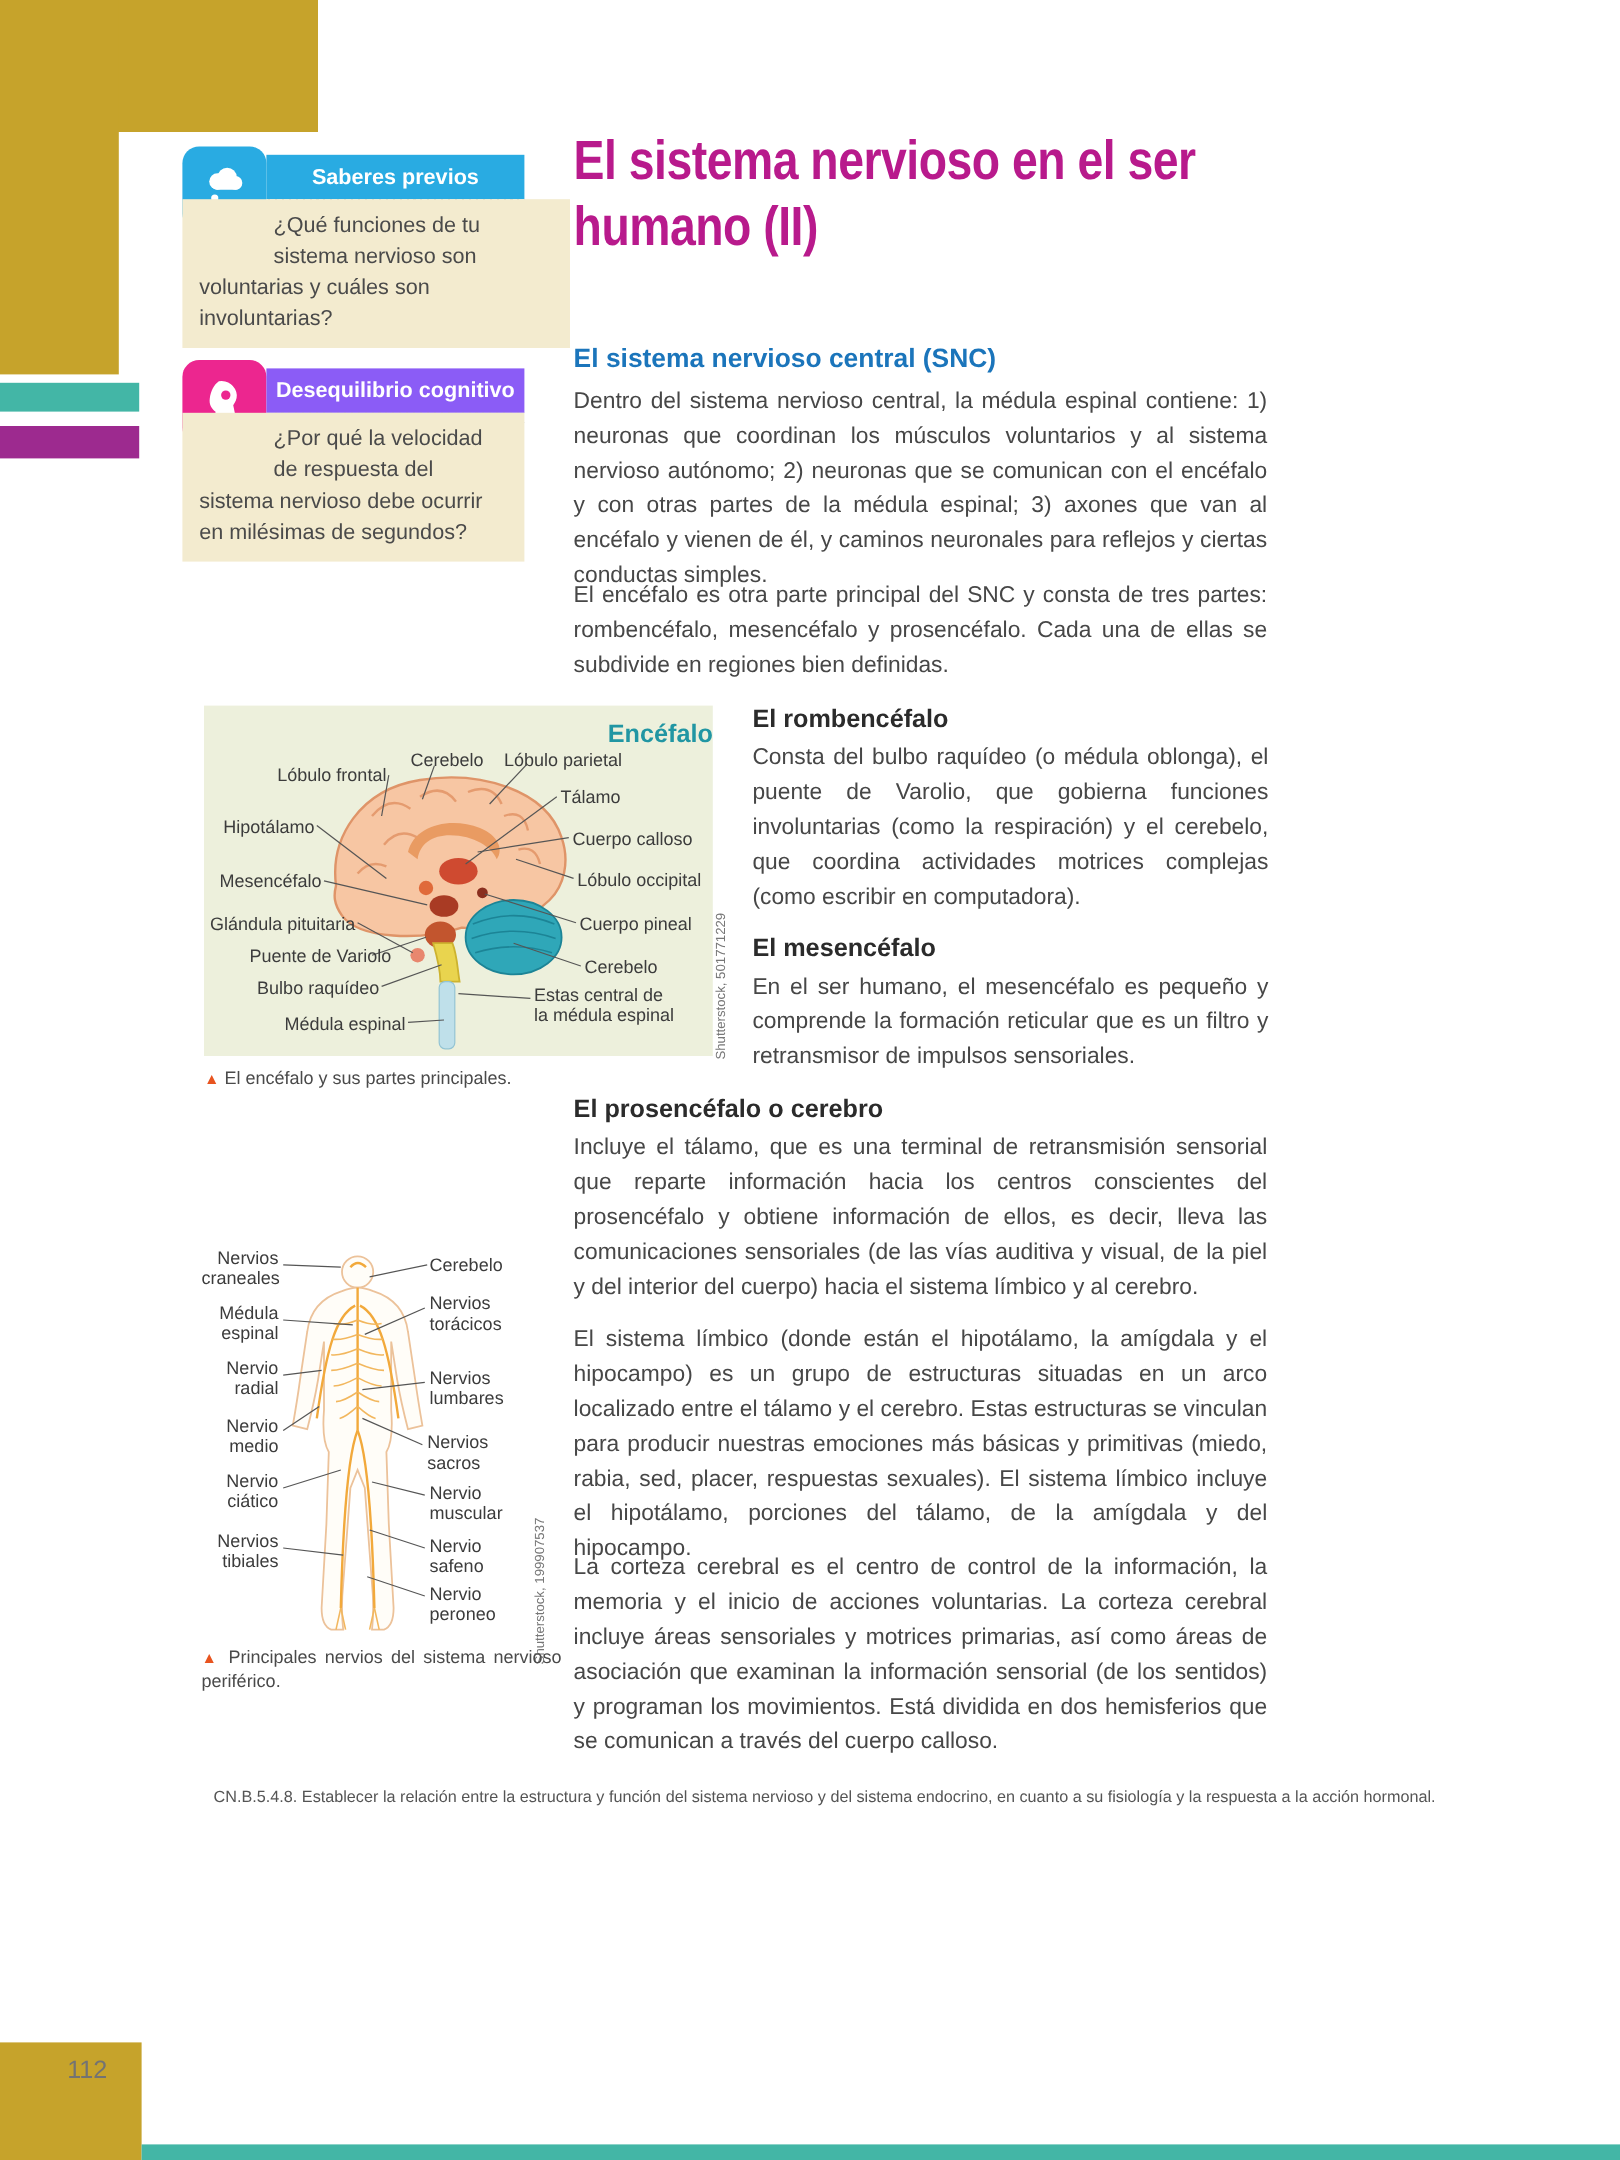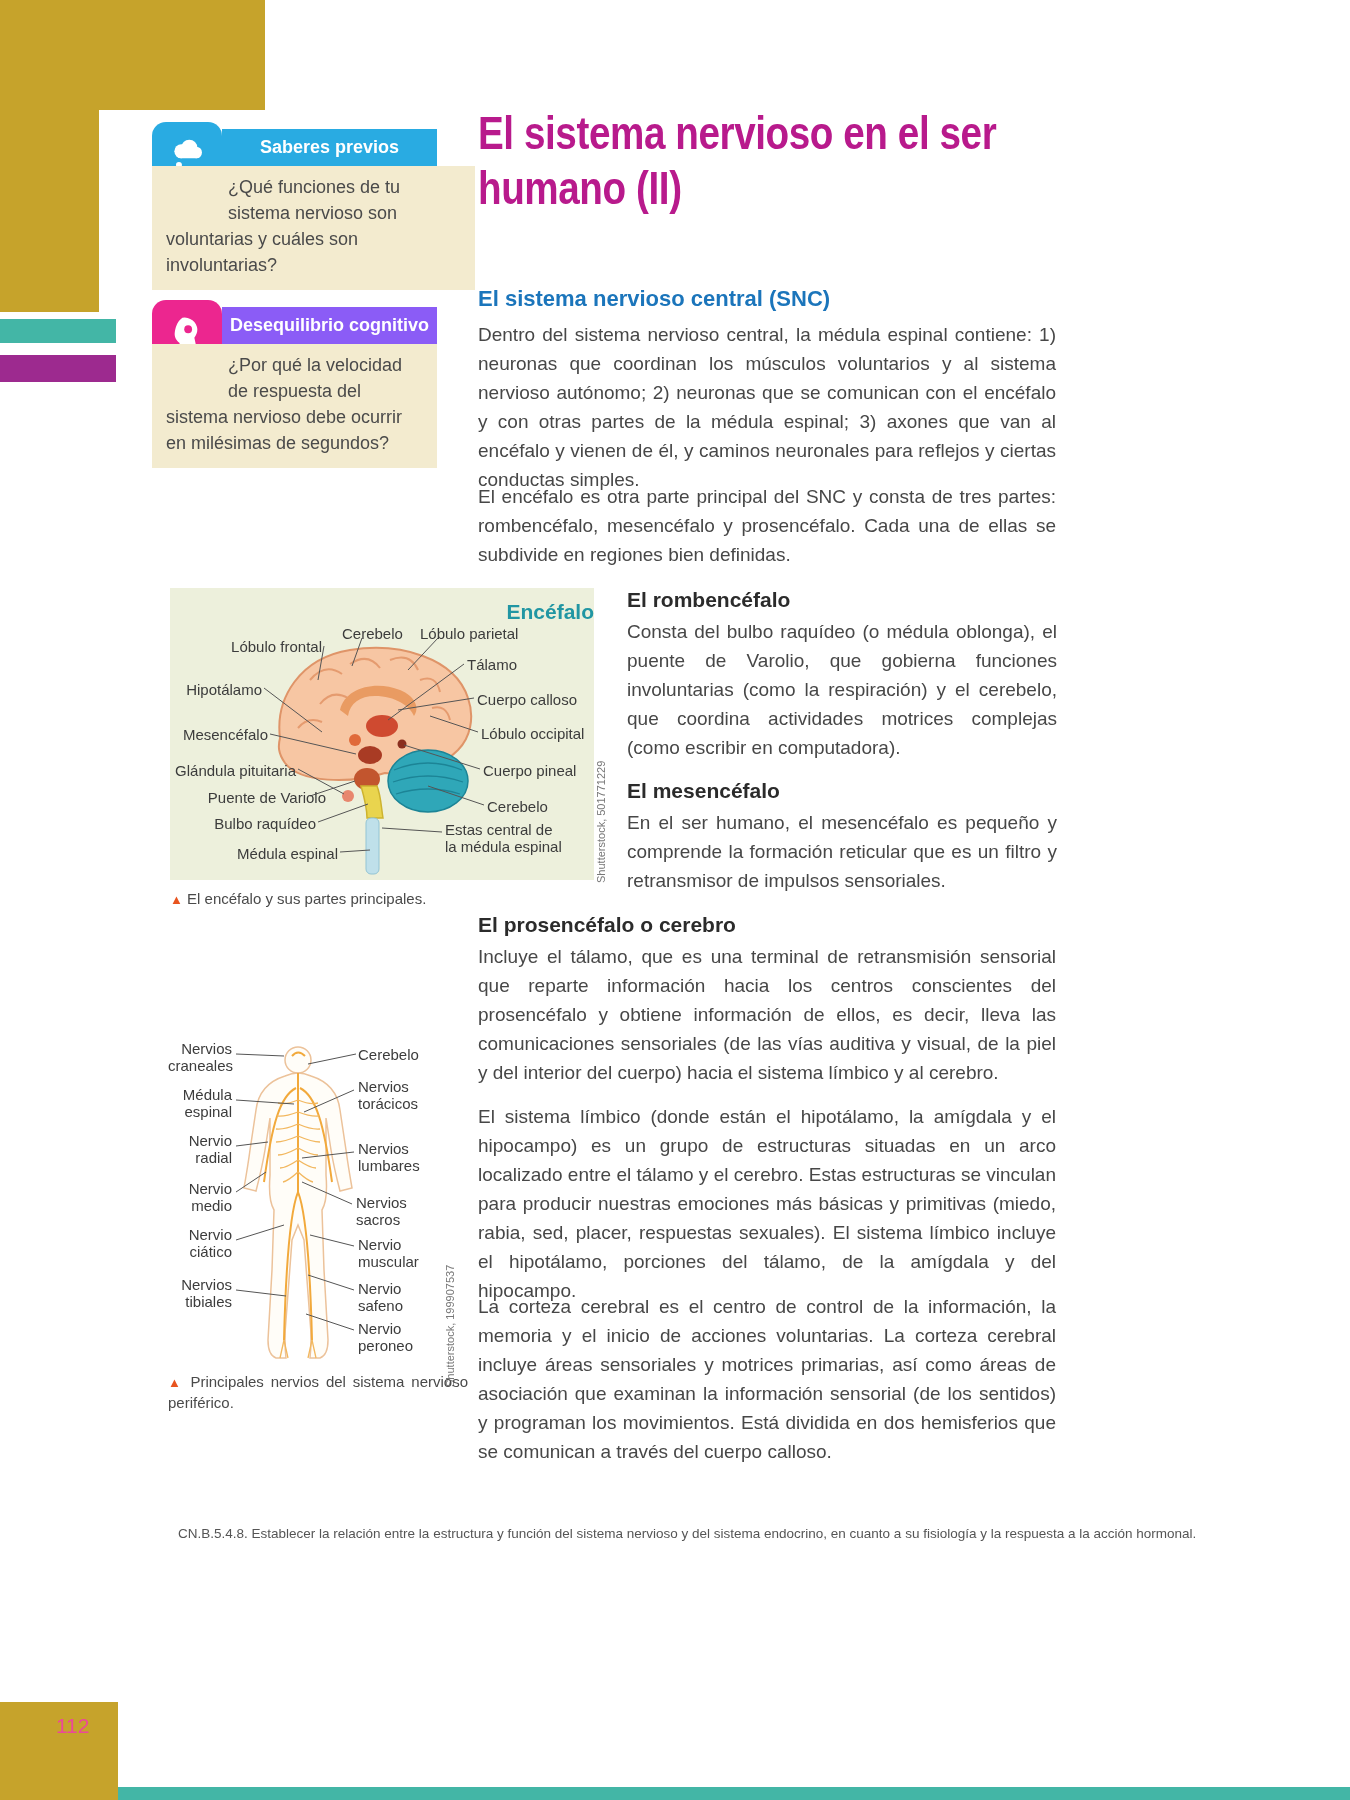--- a/index.html
+++ b/index.html
@@ -8,21 +8,21 @@
 
   .abs{position:absolute;}
 
   
   .gold-top-h{left:0;top:0;width:265px;height:110px;background:#c6a32b;}
   .gold-top-v{left:0;top:0;width:99px;height:312px;background:#c6a32b;}
   .teal-bar{left:0;top:319px;width:116px;height:24px;background:#43b6a6;}
   .magenta-bar{left:0;top:355px;width:116px;height:27px;background:#9d2a8f;}
   .gold-bottom{left:0;top:1702px;width:118px;height:98px;background:#c6a32b;}
   .teal-bottom{left:118px;top:1787px;width:1232px;height:13px;background:#43b6a6;}
-  .page-number{left:56px;top:1714px;color:#ec4899;font-size:21px;}
+  .page-number{left:56px;top:1714px;color:#737373;font-size:21px;}
 
   
   .mod-icon{width:70px;height:70px;border-radius:14px;display:flex;align-items:center;justify-content:center;}
   .mod-icon svg{width:46px;height:46px;}
   .icon-saberes{left:152px;top:122px;background:#29abe2;}
   .icon-deseq{left:152px;top:300px;background:#ec268f;}
   .ribbon{width:215px;height:37px;color:#fff;font-weight:bold;font-size:18px;
           display:flex;align-items:center;justify-content:center;}
   .ribbon-saberes{left:222px;top:129px;background:#29abe2;}
   .ribbon-deseq{left:222px;top:307px;background:#8b5cf6;}
@@ -45,21 +45,21 @@
   .h-sub{font-size:21px;font-weight:bold;color:#2b2b2b;}
   .h-romb{left:627px;top:588px;width:430px;}
   .p-romb{left:627px;top:617px;width:430px;}
   .h-mes{left:627px;top:779px;width:430px;}
   .p-mes{left:627px;top:808px;width:430px;}
   .h-pros{left:478px;top:913px;width:578px;}
   .p-pros1{left:478px;top:942px;width:578px;}
   .p-pros2{left:478px;top:1102px;width:578px;}
   .p-pros3{left:478px;top:1292px;width:578px;}
 
-  .footer-note{left:178px;top:1490px;width:1040px;font-size:13.5px;color:#555;margin-top:36px;}
+  .footer-note{left:178px;top:1490px;width:1040px;font-size:13.5px;color:#555;}
 
   
   .fig-brain{left:170px;top:588px;width:424px;height:292px;background:#edf0dc;}
   .fig-brain-title{left:0;top:12px;width:100%;text-align:right;font-size:21px;font-weight:bold;color:#2196a3;}
   .flabel{position:absolute;font-size:15px;line-height:17px;color:#3c3c3c;white-space:pre-line;}
   .r{text-align:right;}
   .fig-caption{font-size:15px;line-height:20px;color:#4a4a4a;text-align:justify;}
   .cap-brain{left:170px;top:889px;width:420px;}
   .cap-body{left:168px;top:1372px;width:300px;}
   .tri{color:#e8541f;font-size:13px;}

